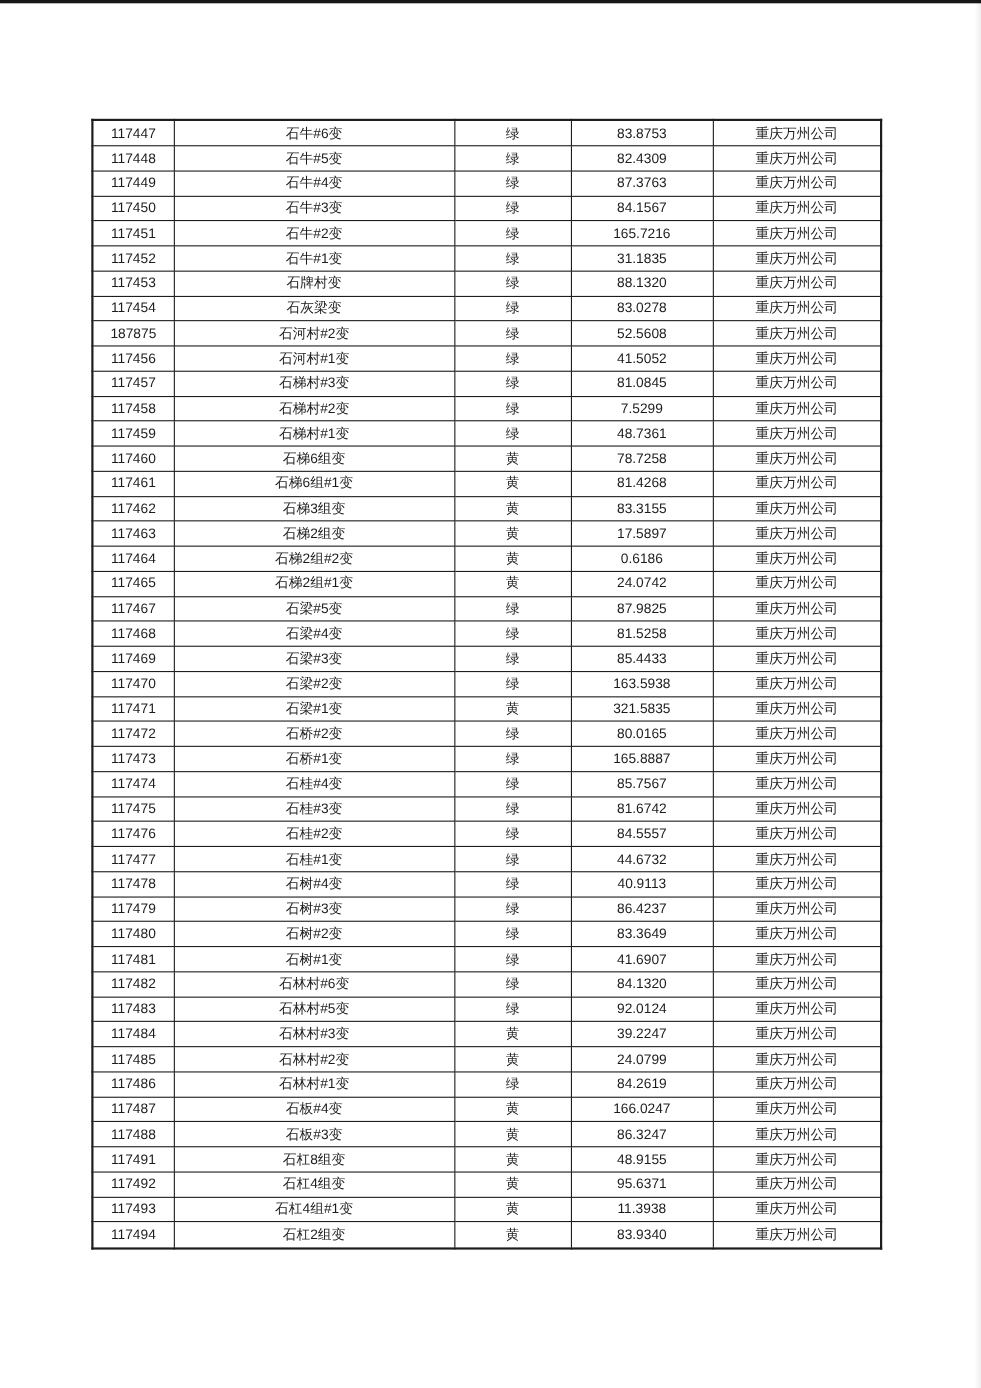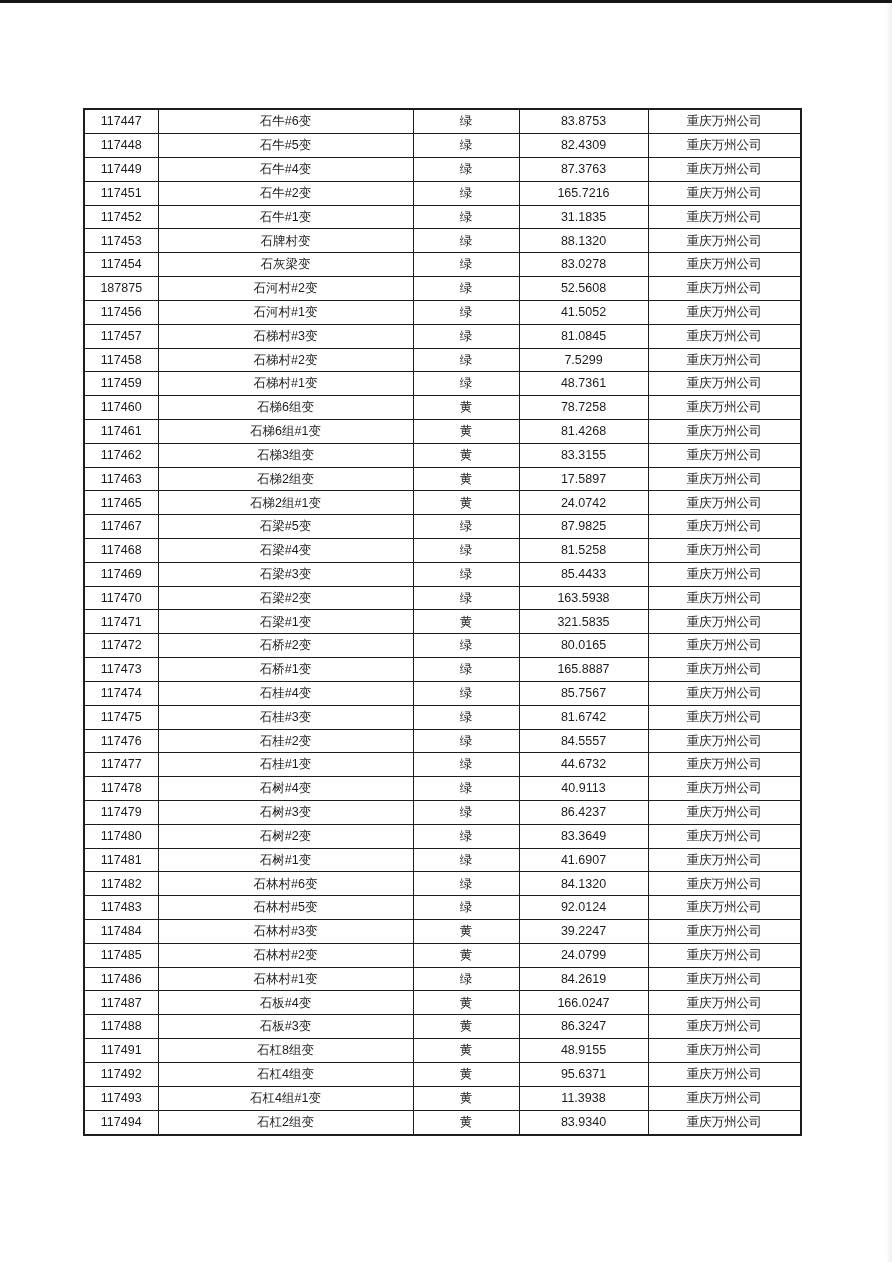--- a/index.html
+++ b/index.html
@@ -94,20 +94,27 @@
             <td>重庆万州公司</td>
           </tr>
           <tr>
             <td>117449</td>
             <td>石牛#4变</td>
             <td>绿</td>
             <td>87.3763</td>
             <td>重庆万州公司</td>
           </tr>
           <tr>
+            <td>117450</td>
+            <td>石牛#3变</td>
+            <td>绿</td>
+            <td>84.1567</td>
+            <td>重庆万州公司</td>
+          </tr>
+          <tr>
             <td>117451</td>
             <td>石牛#2变</td>
             <td>绿</td>
             <td>165.7216</td>
             <td>重庆万州公司</td>
           </tr>
           <tr>
             <td>117452</td>
             <td>石牛#1变</td>
             <td>绿</td>
@@ -182,20 +189,27 @@
             <td>石梯3组变</td>
             <td>黄</td>
             <td>83.3155</td>
             <td>重庆万州公司</td>
           </tr>
           <tr>
             <td>117463</td>
             <td>石梯2组变</td>
             <td>黄</td>
             <td>17.5897</td>
+            <td>重庆万州公司</td>
+          </tr>
+          <tr>
+            <td>117464</td>
+            <td>石梯2组#2变</td>
+            <td>黄</td>
+            <td>0.6186</td>
             <td>重庆万州公司</td>
           </tr>
           <tr>
             <td>117465</td>
             <td>石梯2组#1变</td>
             <td>黄</td>
             <td>24.0742</td>
             <td>重庆万州公司</td>
           </tr>
           <tr>

